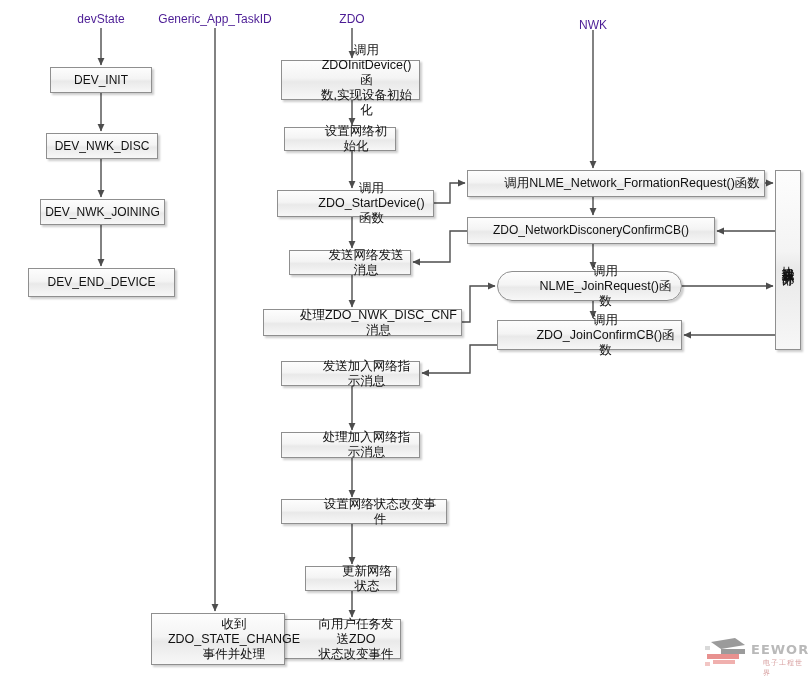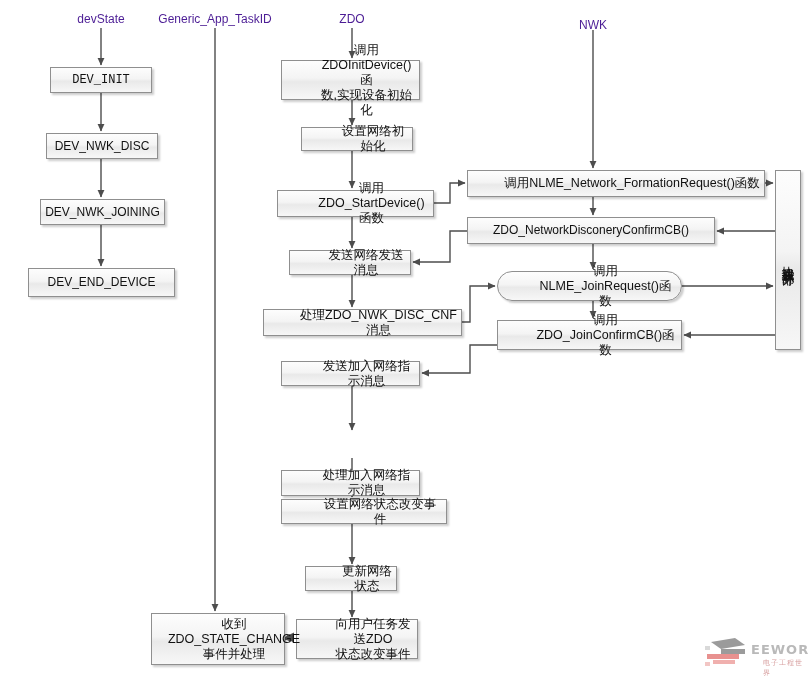--- a/index.html
+++ b/index.html
@@ -153,36 +153,36 @@
     <defs>
       <marker id="arr2" markerWidth="9" markerHeight="9" refX="7.4" refY="3.6" orient="auto" markerUnits="userSpaceOnUse">
         <path d="M0,0 L8,3.6 L0,7.2 z" fill="#4d4d4d"></path>
       </marker>
     </defs>
     <g stroke="#4d4d4d" stroke-width="1.4" fill="none" marker-end="url(#arr2)">
       <path d="M289,638 L283,638"></path>
     </g>
   </svg>
 
-  <div class="node" style="left:50px;top:67px;width:102px;height:26px;font-family:Liberation Mono, monospace;">DEV_INIT</div>
+  <div class="node" style="left:50px;top:67px;width:102px;height:26px;">DEV_INIT</div>
   <div class="node" style="left:46px;top:133px;width:112px;height:26px;">DEV_NWK_DISC</div>
   <div class="node" style="left:40px;top:199px;width:125px;height:26px;">DEV_NWK_JOINING</div>
   <div class="node" style="left:28px;top:268px;width:147px;height:29px;">DEV_END_DEVICE</div>
 
   <div class="node cjk" style="left:281px;top:60px;width:139px;height:40px;">调用ZDOInitDevice()函
 数,实现设备初始化</div>
-  <div class="node cjk" style="left:301px;top:127px;width:112px;height:24px;">设置网络初始化</div>
+  <div class="node cjk" style="left:284px;top:127px;width:112px;height:24px;">设置网络初始化</div>
   <div class="node cjk" style="left:277px;top:190px;width:157px;height:27px;">调用ZDO_StartDevice()函数</div>
   <div class="node cjk" style="left:289px;top:250px;width:122px;height:25px;">发送网络发送消息</div>
   <div class="node cjk" style="left:263px;top:309px;width:199px;height:27px;">处理ZDO_NWK_DISC_CNF消息</div>
   <div class="node cjk" style="left:281px;top:361px;width:139px;height:25px;">发送加入网络指示消息</div>
-  <div class="node cjk" style="left:281px;top:432px;width:139px;height:26px;margin-top:38px;">处理加入网络指示消息</div>
+  <div class="node cjk" style="left:281px;top:432px;width:139px;height:26px;">处理加入网络指示消息</div>
   <div class="node cjk" style="left:281px;top:499px;width:166px;height:25px;">设置网络状态改变事件</div>
   <div class="node cjk" style="left:305px;top:566px;width:92px;height:25px;">更新网络状态</div>
-  <div class="node cjk" style="left:296px;top:619px;width:122px;height:40px;">向用户任务发送ZDO
+  <div class="node cjk" style="left:279px;top:619px;width:122px;height:40px;">向用户任务发送ZDO
 状态改变事件</div>
   <div class="node cjk" style="left:151px;top:613px;width:134px;height:52px;">收到
 ZDO_STATE_CHANGE
 事件并处理</div>
 
   <div class="node cjk" style="left:467px;top:170px;width:298px;height:27px;">调用NLME_Network_FormationRequest()函数</div>
   <div class="node" style="left:467px;top:217px;width:248px;height:27px;">ZDO_NetworkDisconeryConfirmCB()</div>
   <div class="node cjk" style="left:497px;top:271px;width:185px;height:30px;border-radius:15px;">调用NLME_JoinRequest()函数</div>
   <div class="node cjk" style="left:497px;top:320px;width:185px;height:30px;">调用ZDO_JoinConfirmCB()函数</div>
 

